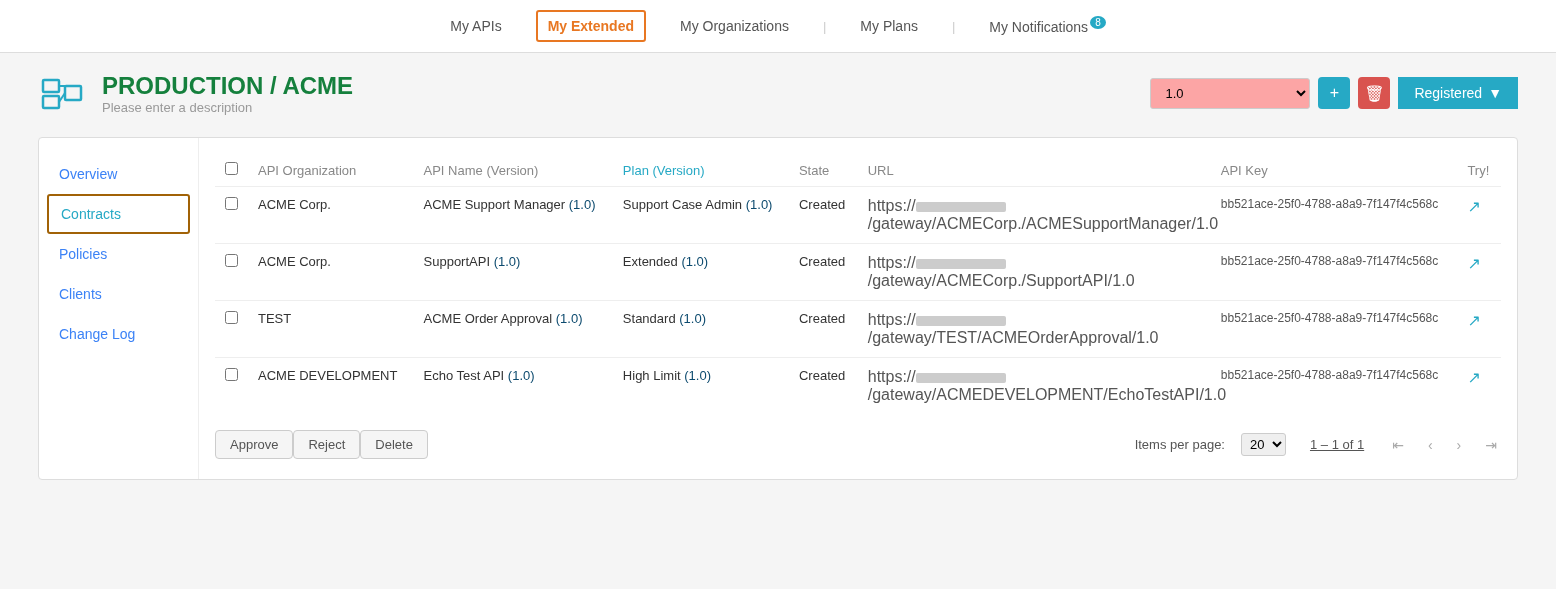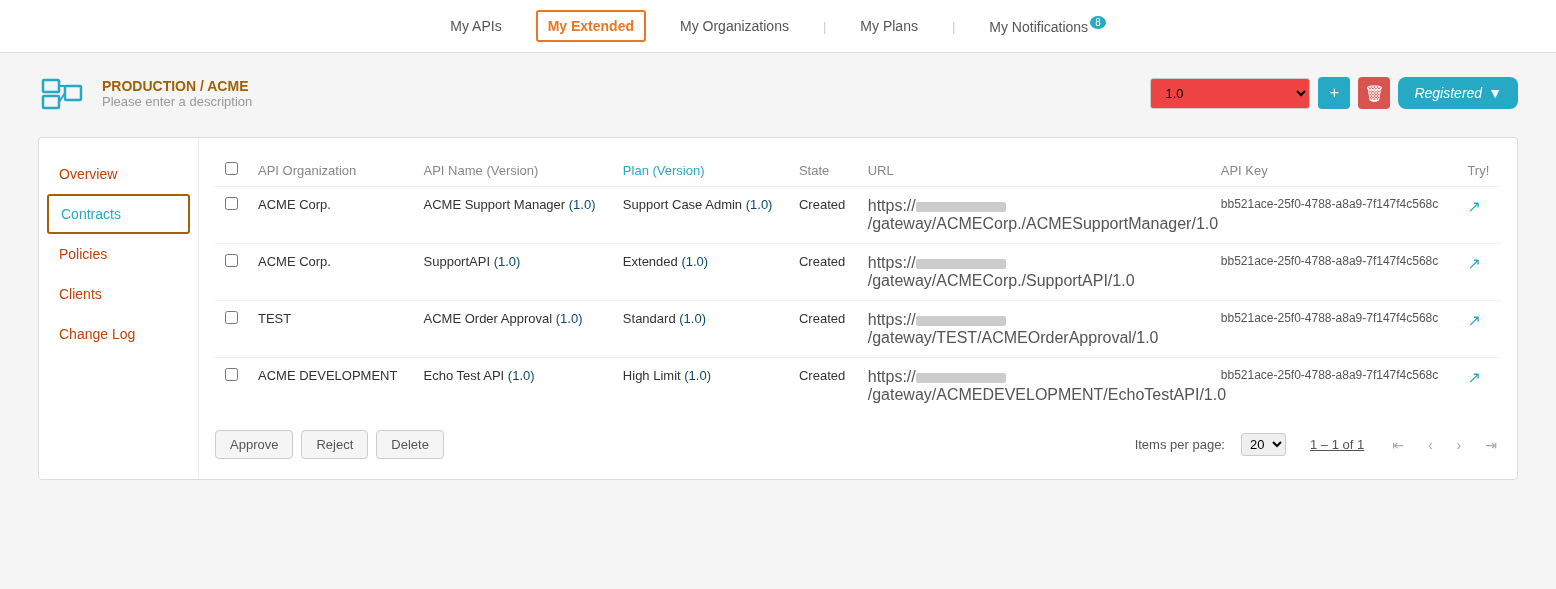--- a/index.html
+++ b/index.html
@@ -60,68 +60,67 @@
     }
     .app-icon {
       width: 48px;
       height: 48px;
       display: flex;
       align-items: center;
       justify-content: center;
     }
     .app-icon svg { width: 42px; height: 42px; }
     .header-title h1 {
-      font-size: 14px;
+      font-size: 24px;
       font-weight: bold;
-      color: #a16207;
+      color: #15803d;
     }
     .header-title p {
       font-size: 13px;
       color: #999;
     }
     .header-right {
       display: flex;
       align-items: center;
       gap: 8px;
       margin-top: 8px;
     }
     .version-select {
       padding: 6px 10px;
       border: 1px solid #ccc;
       border-radius: 3px;
       font-size: 13px;
       width: 160px;
-      background: #ef4444;
+      background: #fca5a5;
       cursor: pointer;
     }
     .icon-btn {
       width: 32px;
       height: 32px;
       border: none;
       border-radius: 4px;
       cursor: pointer;
       display: flex;
       align-items: center;
       justify-content: center;
       font-size: 16px;
     }
     .icon-btn.blue { background: #26a9c5; color: #fff; }
     .icon-btn.red { background: #d9534f; color: #fff; }
     .btn-registered {
       background: #26a9c5;
       color: #fff;
       border: none;
-      border-radius: 8px;
+      border-radius: 0;
       padding: 8px 16px;
       font-size: 14px;
       cursor: pointer;
       display: flex;
       align-items: center;
       gap: 6px;
-      font-style: italic;
     }
 
     
     .main-layout {
       display: flex;
       gap: 0;
       background: #fff;
       border: 1px solid #ddd;
       border-radius: 4px;
     }
@@ -129,21 +128,21 @@
     
     .sidebar {
       width: 160px;
       border-right: 1px solid #eee;
       padding: 16px 0;
       flex-shrink: 0;
     }
     .sidebar-item {
       padding: 12px 20px;
       cursor: pointer;
-      color: #c2410c;
+      color: #3b82f6;
       font-size: 14px;
     }
     .sidebar-item.active {
       color: #26a9c5;
       border: 2px solid #a16207;
       border-radius: 3px;
       margin: 0 8px;
       padding: 10px 12px;
     }
 
@@ -209,21 +208,20 @@
     
     .table-footer {
       display: flex;
       align-items: center;
       justify-content: space-between;
       margin-top: 12px;
       padding: 4px 0;
     }
     .footer-actions {
       display: flex;
-      gap: 8px;
     }
     .footer-btn {
       padding: 6px 14px;
       border: 1px solid #ccc;
       border-radius: 4px;
       background: #f5f5f5;
       cursor: pointer;
       font-size: 13px;
       color: #555;
     }

